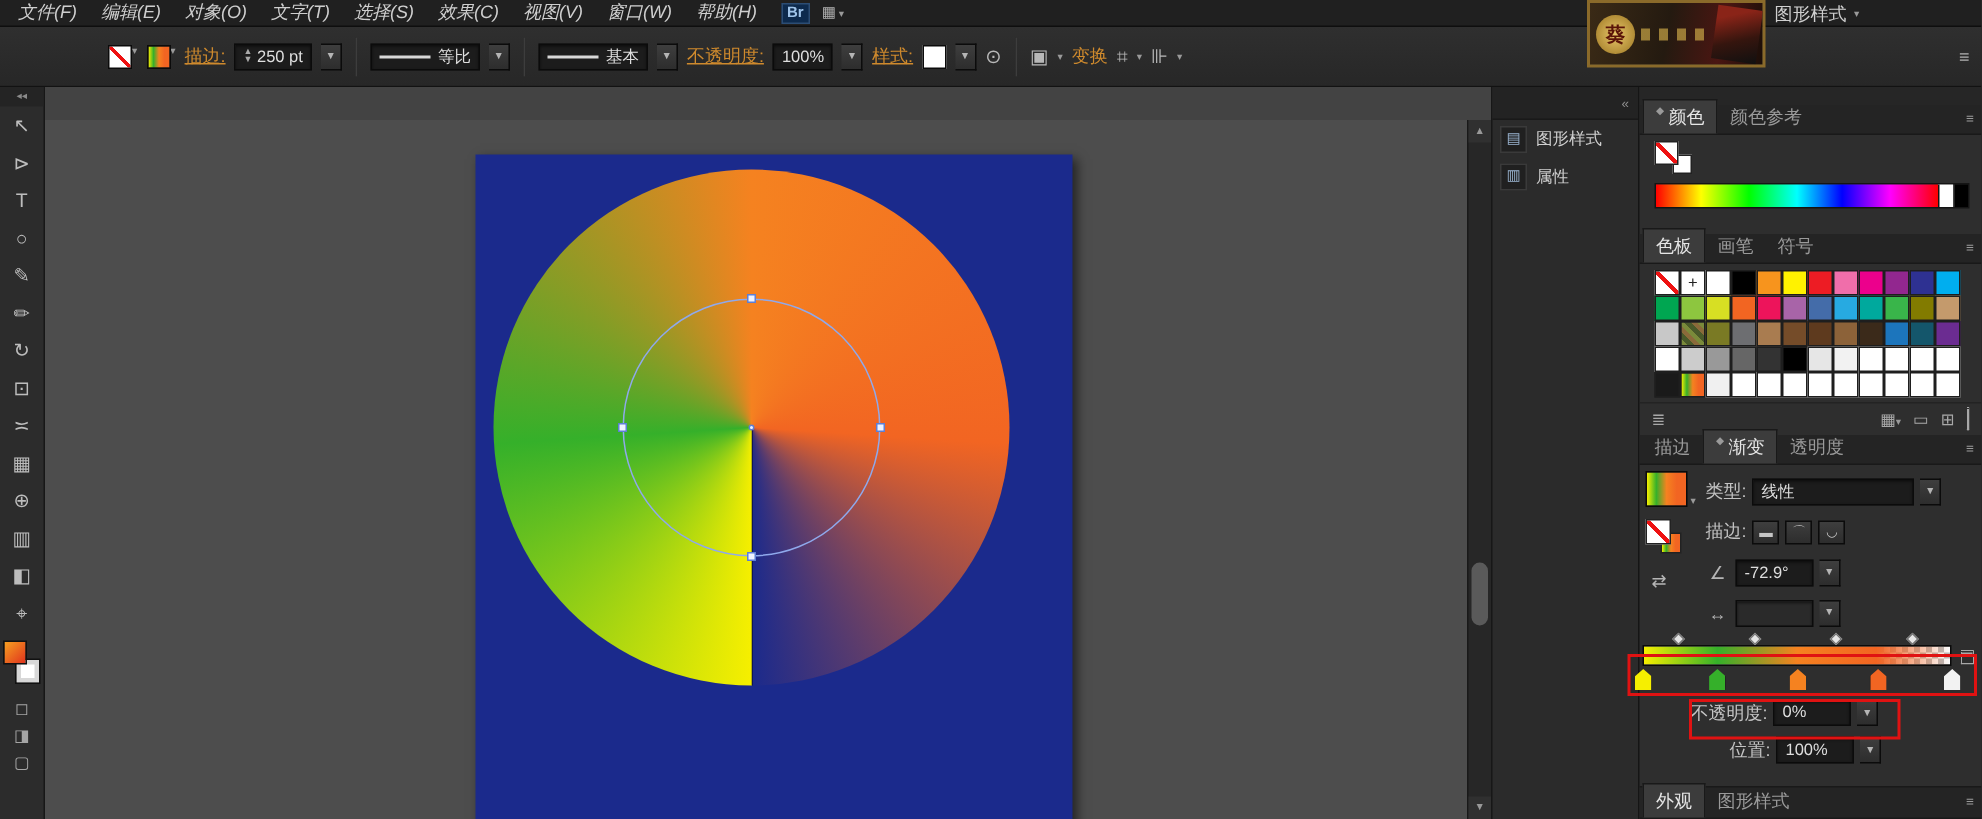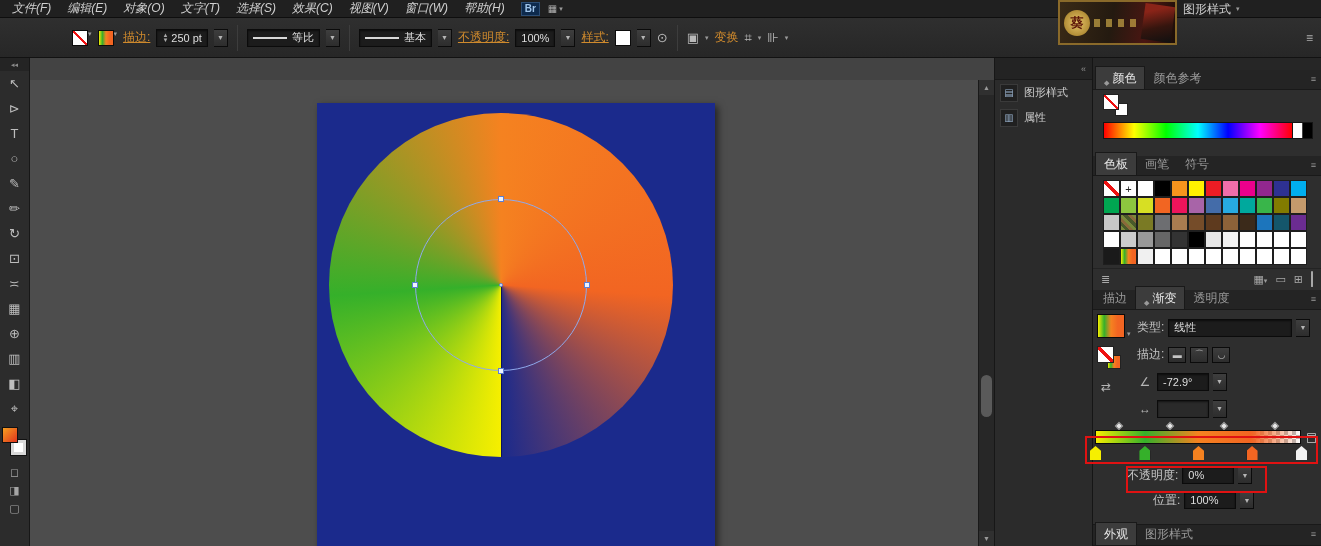--- a/index.html
+++ b/index.html
@@ -29,21 +29,21 @@
 
   
   .controlbar{position:absolute;top:18px;left:0;right:0;height:40px;background:linear-gradient(#2f2f2f,#272727);
               border-bottom:1px solid #121212;display:flex;align-items:center;gap:6px;padding:0 8px 0 72px;z-index:5;}
   .divider{width:1px;height:26px;background:#1a1a1a;border-right:1px solid #3d3d3d;margin:0 3px;}
   .link{color:#cf8a2d;text-decoration:underline;}
   .field{display:inline-flex;align-items:center;height:18px;background:#1c1c1c;border:1px solid #0b0b0b;
          box-shadow:inset 0 1px 2px rgba(0,0,0,.55);color:#dedede;padding:0 5px;font-size:11px;white-space:nowrap;}
   .caret{display:inline-flex;align-items:center;justify-content:center;width:14px;height:18px;
          background:linear-gradient(#3e3e3e,#2d2d2d);border:1px solid #0b0b0b;border-left:none;color:#b5b5b5;font-size:7px;}
-  .w116{width:124px;} .w56{width:52px;justify-content:flex-start;} .disabled{background:#2a2a2a;color:#777;}
+  .w116{width:108px;} .w56{width:52px;justify-content:flex-start;} .disabled{background:#2a2a2a;color:#777;}
   .cswatch{width:16px;height:16px;border:1px solid #0b0b0b;background:#fff;position:relative;}
   .none-diag{background:linear-gradient(45deg,transparent 43%,#e11 43%,#e11 57%,transparent 57%),#fff;}
   .spin{display:flex;flex-direction:column;justify-content:center;font-size:6px;line-height:5px;color:#aaa;margin-right:3px;}
   .linepreview{display:inline-block;width:34px;height:2px;background:#d8d8d8;margin-right:5px;}
   .cicon{color:#b8b8b8;font-size:13px;}
   .cb-right{margin-left:auto;display:flex;align-items:center;gap:8px;color:#b0b0b0;}
 
   
   .tabbar{position:absolute;top:58px;left:30px;width:964px;height:22px;background:#1f1f1f;
           border-bottom:1px solid #141414;display:flex;align-items:flex-end;}
@@ -82,21 +82,21 @@
   .dock-header{height:22px;background:#232323;border-bottom:1px solid #191919;display:flex;align-items:center;
                justify-content:flex-end;padding:0 6px;color:#8f8f8f;font-size:9px;}
   .dock-item{display:flex;align-items:center;gap:6px;height:25px;padding:0 5px;color:#cfcfcf;font-size:11px;}
   .dock-icon{width:18px;height:18px;background:#202020;border:1px solid #3a3a3a;display:flex;align-items:center;
              justify-content:center;font-size:10px;color:#9ab4d0;flex:0 0 auto;}
 
   
   .panel{position:absolute;left:1092px;top:58px;width:229px;bottom:0;background:#2e2e2e;border-left:1px solid #151515;}
   .p-spacer{height:12px;background:#262626;}
   .ptabs{height:20px;background:#242424;border-bottom:1px solid #191919;display:flex;align-items:flex-end;padding-left:2px;position:relative;}
-  .ptab{padding:3px 8px 2px 8px;color:#9a9a9a;font-size:12px;display:flex;align-items:flex-end;gap:3px;}
+  .ptab{padding:3px 8px 2px 8px;color:#9a9a9a;font-size:12px;display:flex;align-items:flex-start;gap:3px;}
   .ptab.active{background:#3c3c3c;color:#e6e6e6;border:1px solid #191919;border-bottom:none;}
   .collapse-diamond{font-size:7px;color:#9a9a9a;}
   .ptab-icons{position:absolute;right:5px;top:4px;display:flex;gap:6px;color:#9a9a9a;font-size:9px;}
   .ptabs.bottom{position:absolute;bottom:0;left:0;right:0;border-top:1px solid #191919;height:22px;}
 
   .color-body{height:66px;padding:4px 10px;position:relative;}
   .proxy-wrap{position:relative;width:32px;height:26px;}
   .proxy-back{position:absolute;left:12px;top:9px;width:13px;height:13px;background:#fff;border:1px solid #222;}
   .proxy-front{position:absolute;left:0;top:0;width:16px;height:16px;border:1px solid #222;}
   .spectrum-row{position:absolute;left:10px;right:8px;top:32px;height:17px;display:flex;border:1px solid #141414;}

